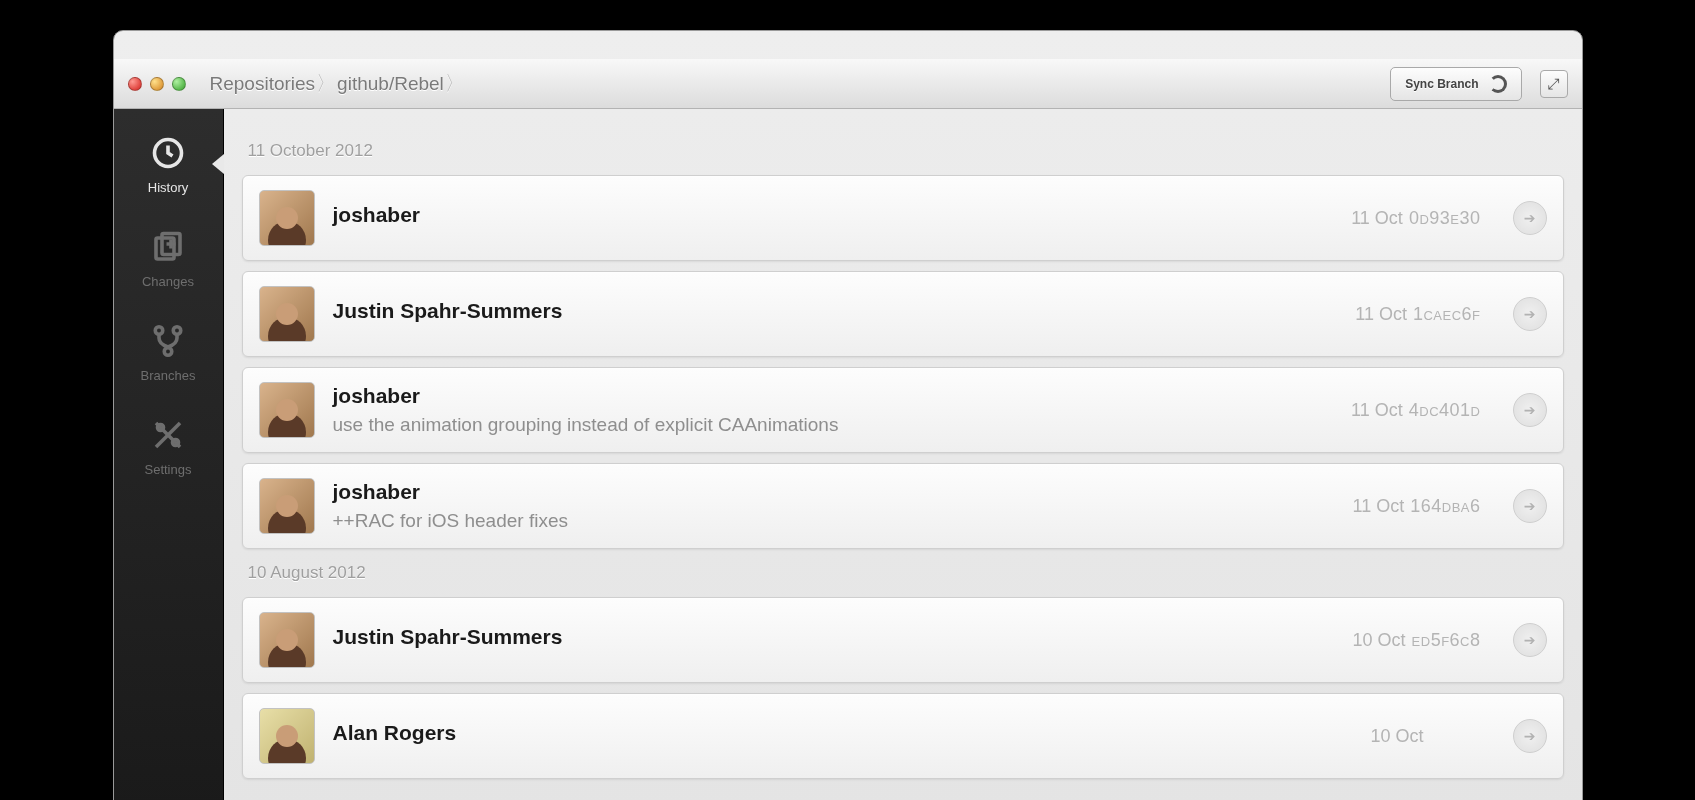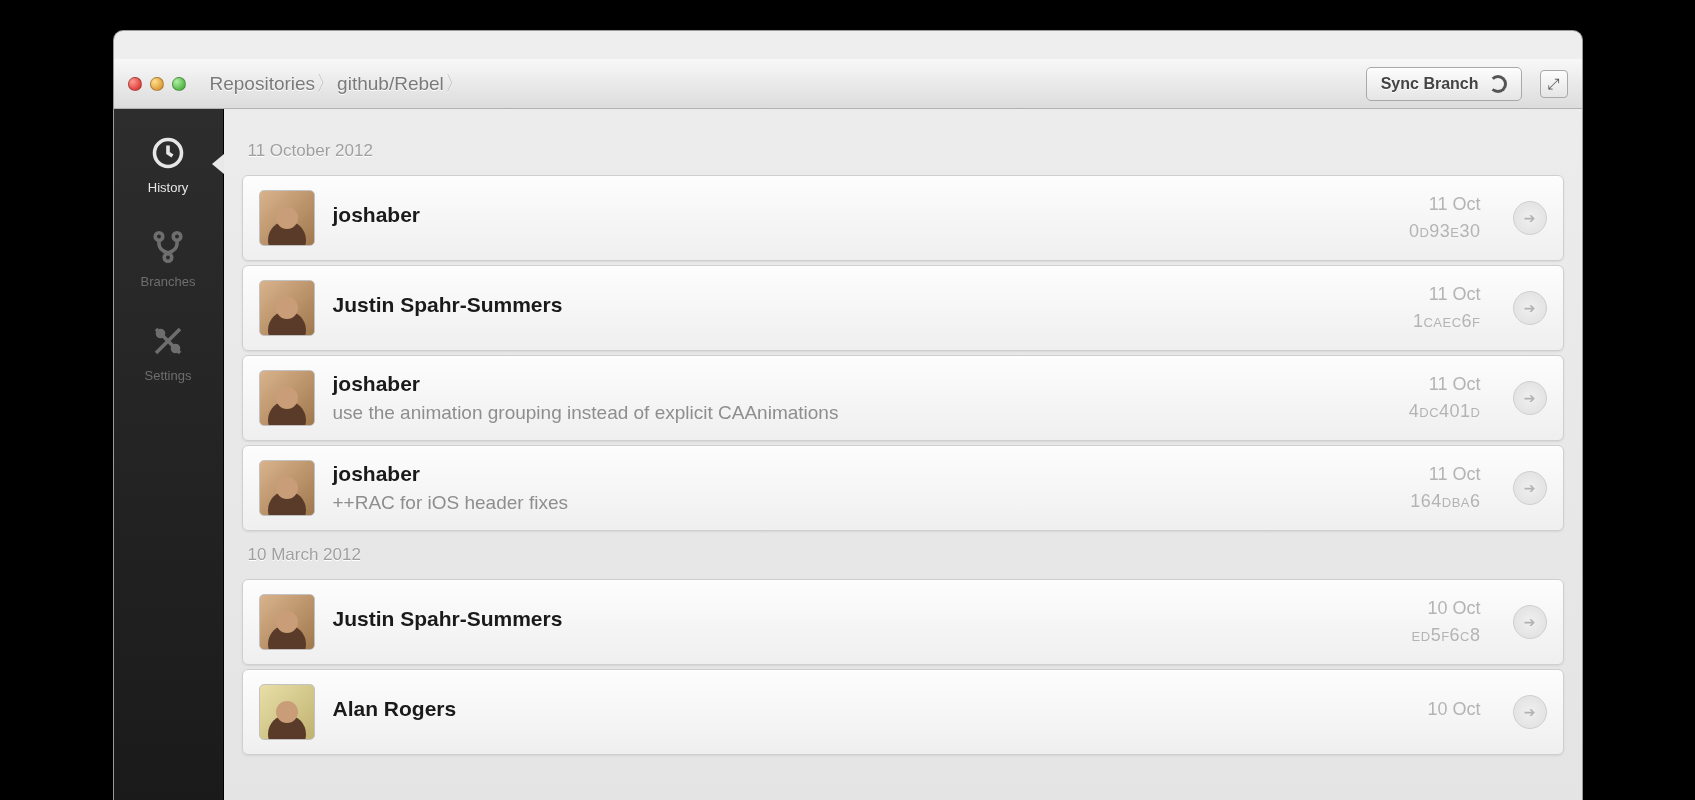--- a/index.html
+++ b/index.html
@@ -54,21 +54,21 @@
   }
   .titlebar-spacer { flex: 1; }
   .sync-btn {
     height: 32px;
     padding: 16px 14px;
     border-radius: 5px;
     border: 1px solid #a9a9a9;
     background: linear-gradient(#fdfdfd, #e5e5e5);
     color: #444;
     font-weight: 600;
-    font-size: 16px;
+    font-size: 12px;
     display: flex;
     align-items: center;
     gap: 10px;
     cursor: default;
     text-shadow: 0 1px 0 #fff;
   }
   .sync-icon {
     width: 18px; height: 18px;
     border: 3px solid #555;
     border-left-color: transparent;
@@ -126,21 +126,21 @@
     color:#9f9f9f;
     font-size:17px;
     font-weight:500;
     margin: 14px 0 14px 6px;
     text-shadow: 0 1px 0 #fff;
   }
   .commit-row {
     background: linear-gradient(#fdfdfd, #efefef);
     border:1px solid #cfcfcf;
     border-radius:6px;
-    margin-bottom:4px;
+    margin-bottom:10px;
     padding:14px 16px;
     display:flex;
     align-items:center;
     gap:18px;
     box-shadow: 0 1px 0 rgba(255,255,255,0.6) inset, 0 1px 2px rgba(0,0,0,0.08);
   }
   .avatar {
     width:56px;height:56px;border-radius:5px;
     background: linear-gradient(135deg,#d9b38c,#a0784e);
     border:1px solid #c2c2c2;
@@ -150,21 +150,21 @@
   .avatar::before{
     content:"";position:absolute;left:50%;top:30%;transform:translateX(-50%);
     width:22px;height:22px;border-radius:50%;background:#c99d77;
     box-shadow:0 22px 0 8px #5a3a28;
   }
   .avatar.alt { background:linear-gradient(135deg,#e8dfa8,#c0b270); }
   .commit-body{ flex:1; }
   .author{ font-weight:700; font-size:21px; color:#1a1a1a; margin-bottom:6px;}
   .message{ font-size:19px; color:#8e8e8e; }
   .commit-meta{
-    display:flex;flex-direction:column;align-items:flex-end;gap:6px;
+    display:flex;flex-direction:row;align-items:flex-end;gap:6px;
     color:#b4b4b4;font-size:18px;
     min-width:110px;
   }
   .sha{ font-variant:small-caps; letter-spacing:0.5px; }
   .expand-btn{
     width:34px;height:34px;border-radius:50%;
     background: radial-gradient(#f0f0f0,#dedede);
     border:1px solid #cfcfcf;
     display:flex;align-items:center;justify-content:center;
     color:#b2b2b2;font-size:14px;
@@ -205,20 +205,31 @@
           <svg viewBox="0 0 24 24">
               <circle cx="12" cy="12" r="9"></circle>
               <path d="M12 7v5l3 2"></path>
             </svg>
         </span>
         <span class="side-label">History</span>
       </div>
       <div class="side-item">
         <span class="side-icon">
           <svg viewBox="0 0 24 24">
+              <rect x="4" y="6" width="12" height="14" rx="1"></rect>
+              <rect x="8" y="3" width="12" height="14" rx="1"></rect>
+              <line x1="11" y1="10" x2="17" y2="10"></line>
+              <line x1="14" y1="7" x2="14" y2="13"></line>
+            </svg>
+        </span>
+        <span class="side-label">Changes</span>
+      </div>
+      <div class="side-item">
+        <span class="side-icon">
+          <svg viewBox="0 0 24 24">
               <circle cx="6" cy="5" r="2.5"></circle>
               <circle cx="18" cy="5" r="2.5"></circle>
               <circle cx="12" cy="19" r="2.5"></circle>
               <path d="M6 7v3c0 3 3 5 6 6M18 7v3c0 3-3 5-6 6"></path>
             </svg>
         </span>
         <span class="side-label">Branches</span>
       </div>
       <div class="side-item">
         <span class="side-icon">
@@ -283,21 +294,21 @@
             <div class="message">++RAC for iOS header fixes</div>
           </div>
           <div class="commit-meta">
             <div>11 Oct</div>
             <div class="sha">164dba6</div>
           </div>
           <div class="expand-btn">
             <span>➔</span>
           </div>
         </div>
-        <div class="date-header">10 March 2012</div>
+        <div class="date-header">10 August 2012</div>
         <div class="commit-row">
           <div class="avatar"></div>
           <div class="commit-body">
             <div class="author">Justin Spahr-Summers</div>
           </div>
           <div class="commit-meta">
             <div>10 Oct</div>
             <div class="sha">ed5f6c8</div>
           </div>
           <div class="expand-btn">

